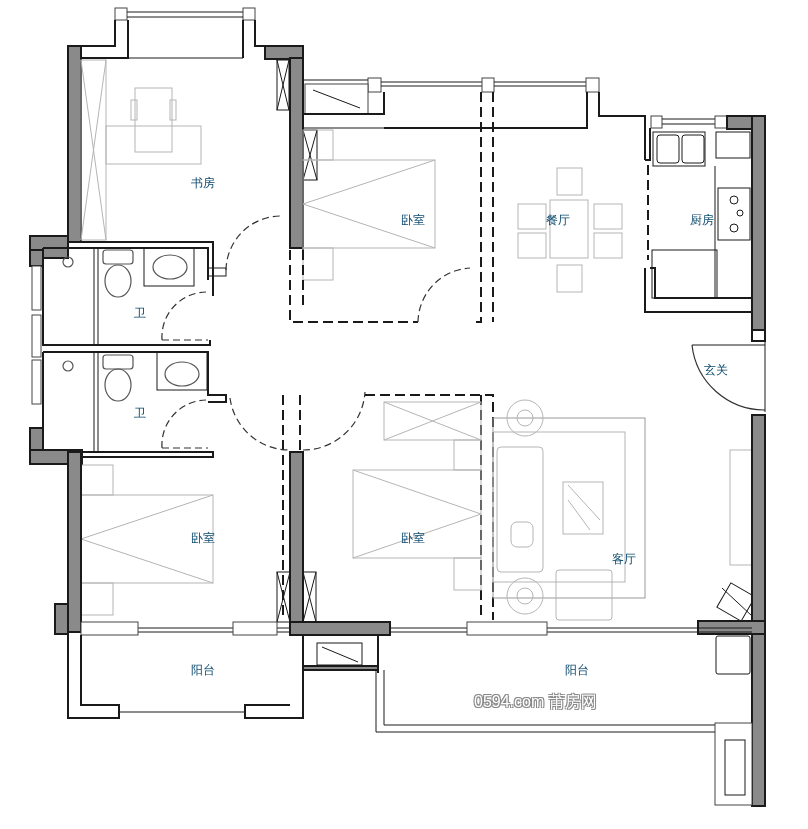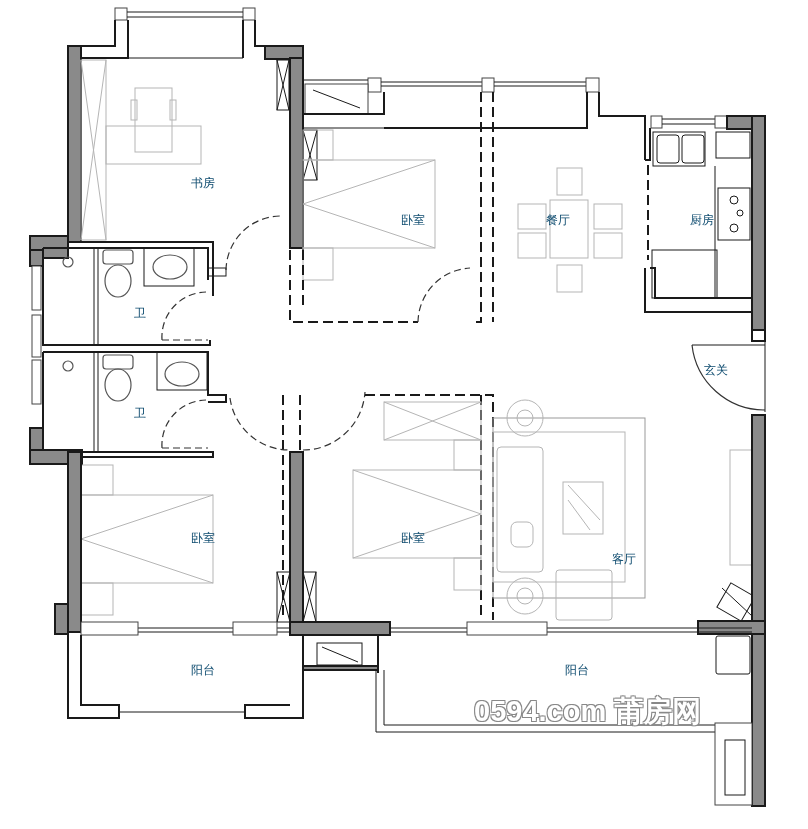--- a/index.html
+++ b/index.html
@@ -8,21 +8,21 @@
   .wall { fill: #8a8a8a; stroke: #1a1a1a; stroke-width: 2; }
   .wline { fill: none; stroke: #1a1a1a; stroke-width: 2; }
   .thin { fill: none; stroke: #1a1a1a; stroke-width: 1; }
   .furn { fill: none; stroke: #b5b5b5; stroke-width: 1; }
   .furnd { fill: none; stroke: #555; stroke-width: 1.2; }
   .dash { fill: none; stroke: #1a1a1a; stroke-width: 2; stroke-dasharray: 10 5; }
   .arc { fill: none; stroke: #333; stroke-width: 1.2; stroke-dasharray: 7 4; }
   .arcs { fill: none; stroke: #333; stroke-width: 1.2; }
   .win { fill: #fff; stroke: #444; stroke-width: 1; }
   .label { position: absolute; font-family: Liberation Mono, monospace; font-size: 12px; color: #0c4a6e; white-space: nowrap; transform: translate(-50%, -50%); }
-  .watermark { position: absolute; font-family: "Liberation Sans", sans-serif; font-size: 29px; font-weight: bold; color: #fff;
+  .watermark { position: absolute; font-family: "Liberation Sans", sans-serif; font-size: 16px; font-weight: normal; color: #fff;
     text-shadow: 1px 1px 0 #888, -1px -1px 0 #888, 1px -1px 0 #888, -1px 1px 0 #888; white-space: nowrap; }
 </style>
 </head>
 <body>
 
 <svg id="plan" width="808" height="829" viewBox="0 0 808 829" xmlns="http://www.w3.org/2000/svg">
 
   <g>
 
     <rect class="win" x="115" y="8" width="12" height="12"></rect>

